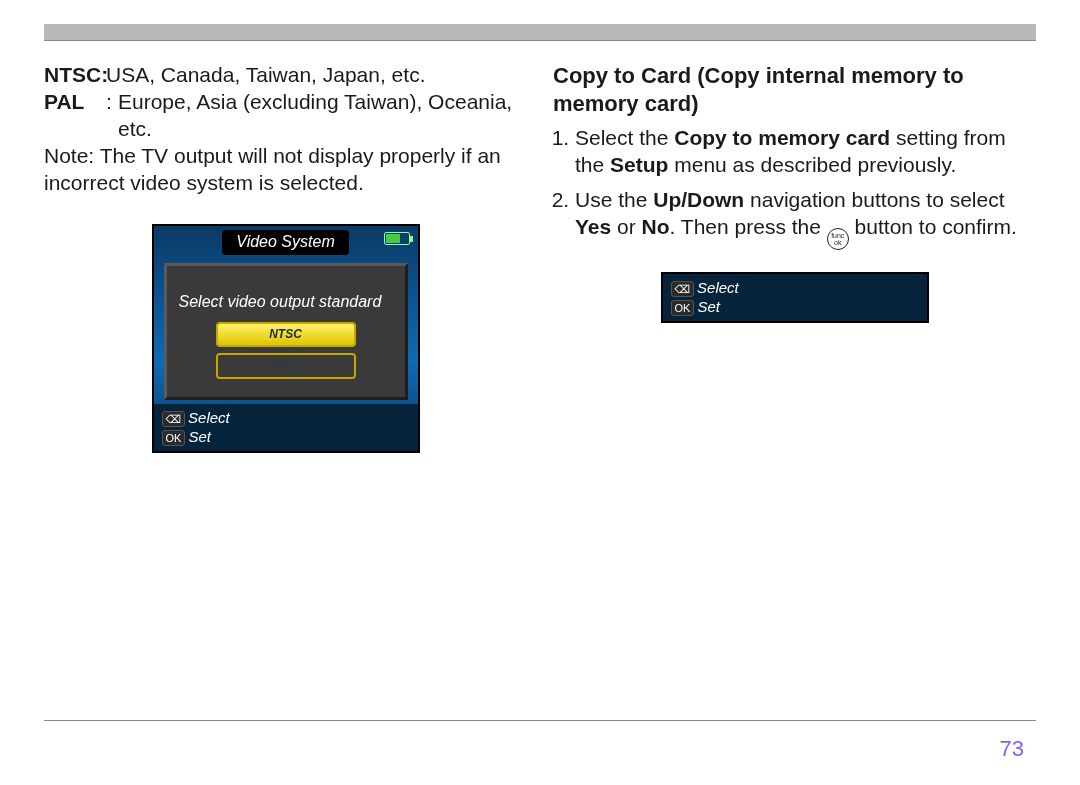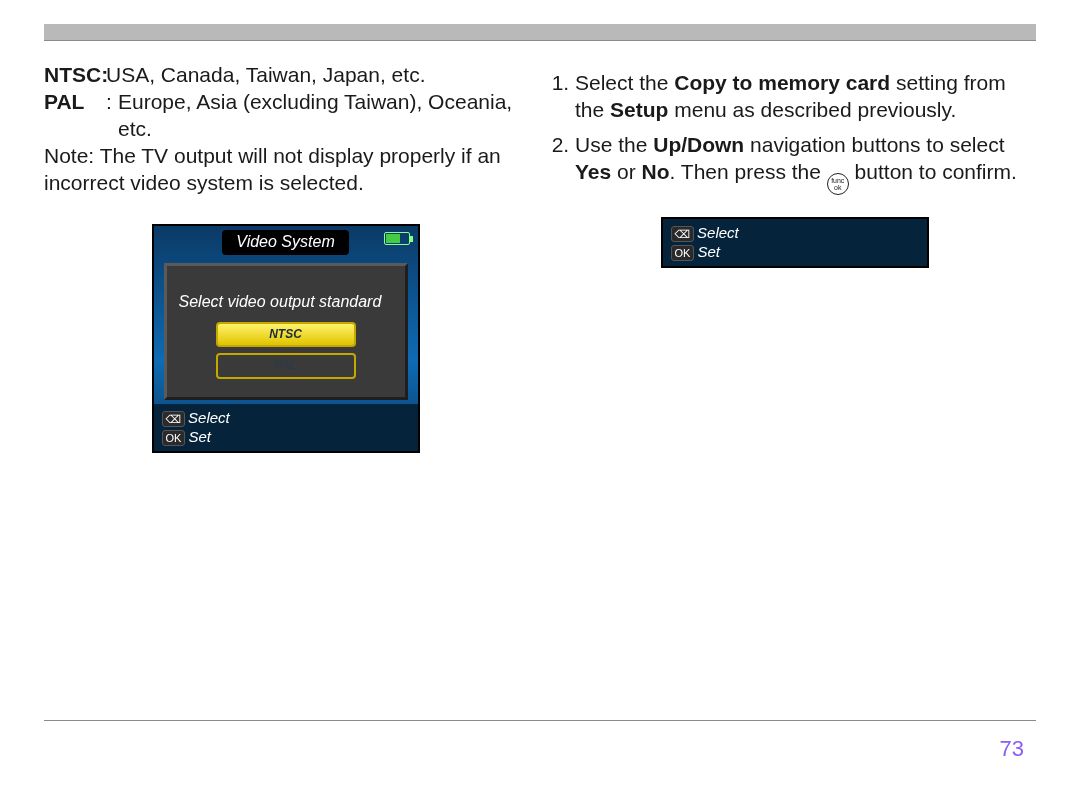--- a/index.html
+++ b/index.html
@@ -198,20 +198,21 @@
             <span class="key">⌫</span><span>Select</span>
           </div>
           <div>
             <span class="key">OK</span><span>Set</span>
           </div>
         </div>
       </div>
     </div>
 
     <div class="col">
+      <p class="h">Copy to Card (Copy internal memory to memory card)</p>
       <ol class="steps">
         <li>
           <span>Select the </span><span class="b">Copy to memory card</span><span> setting from the </span><span class="b">Setup</span><span> menu as described previously.</span>
         </li>
         <li>
           <span>Use the </span><span class="b">Up/Down</span><span> navigation buttons to select </span><span class="b">Yes</span><span> or </span><span class="b">No</span><span>. Then press the </span><span class="func-icon">
               <span>func</span>
               <span>ok</span>
             </span><span> button to confirm.</span>
         </li>

